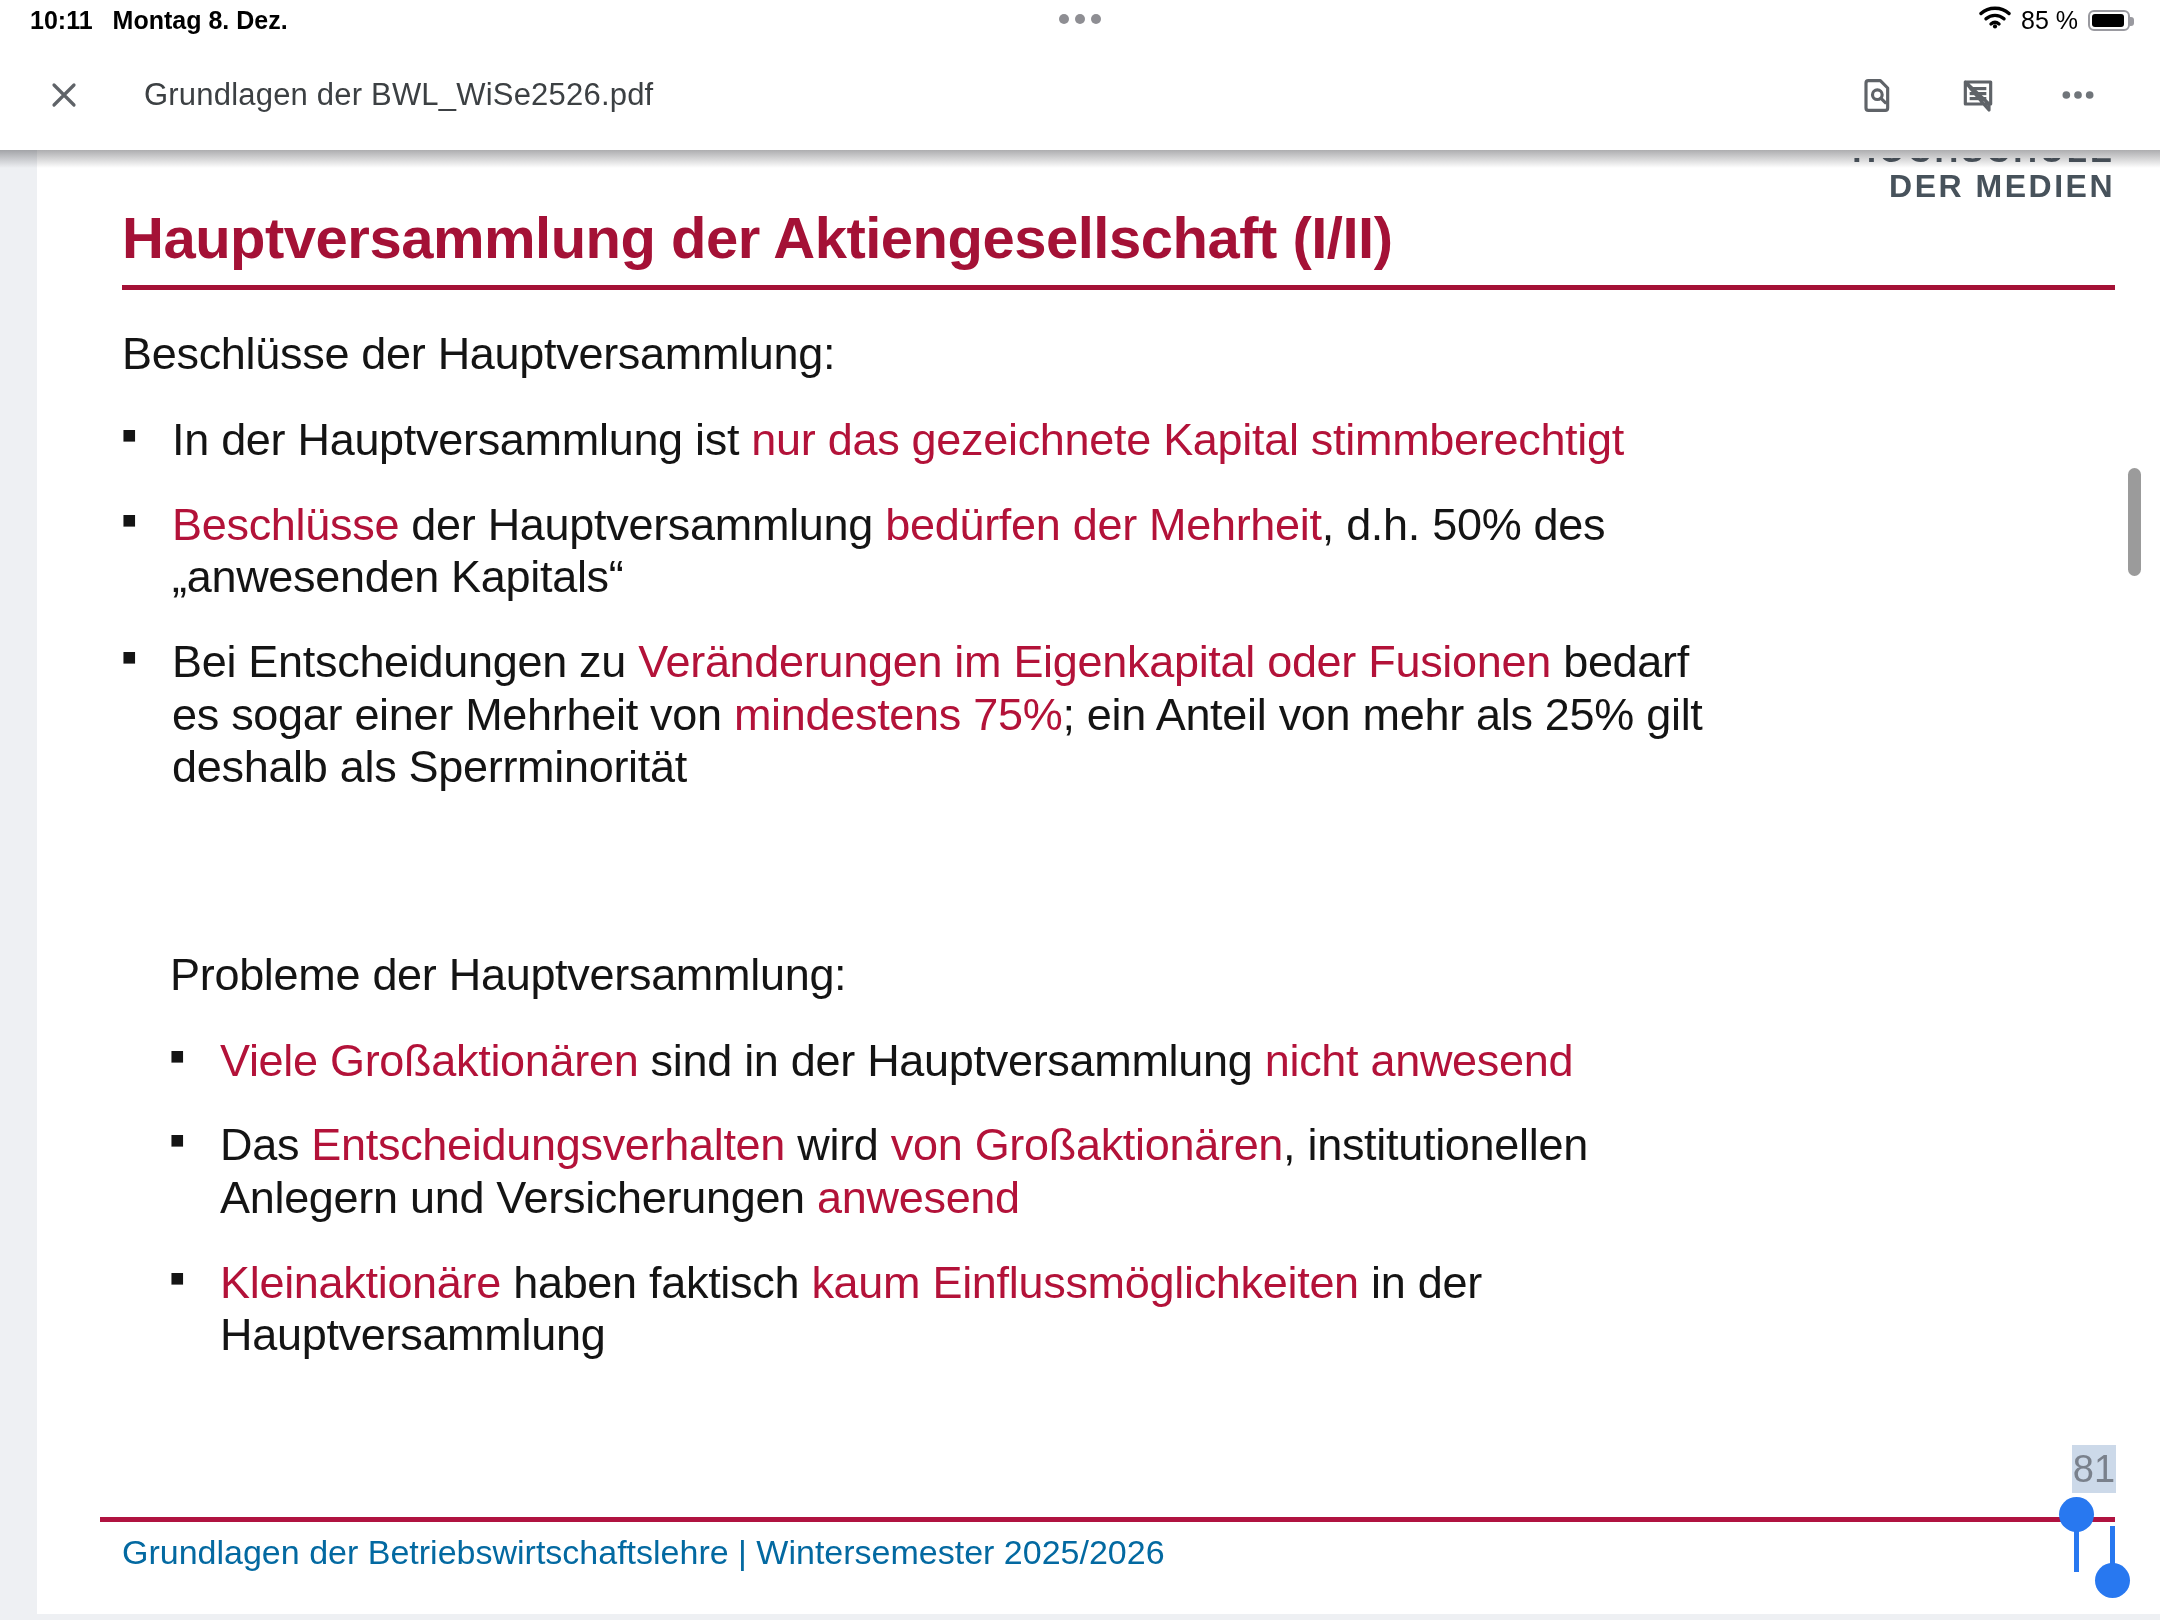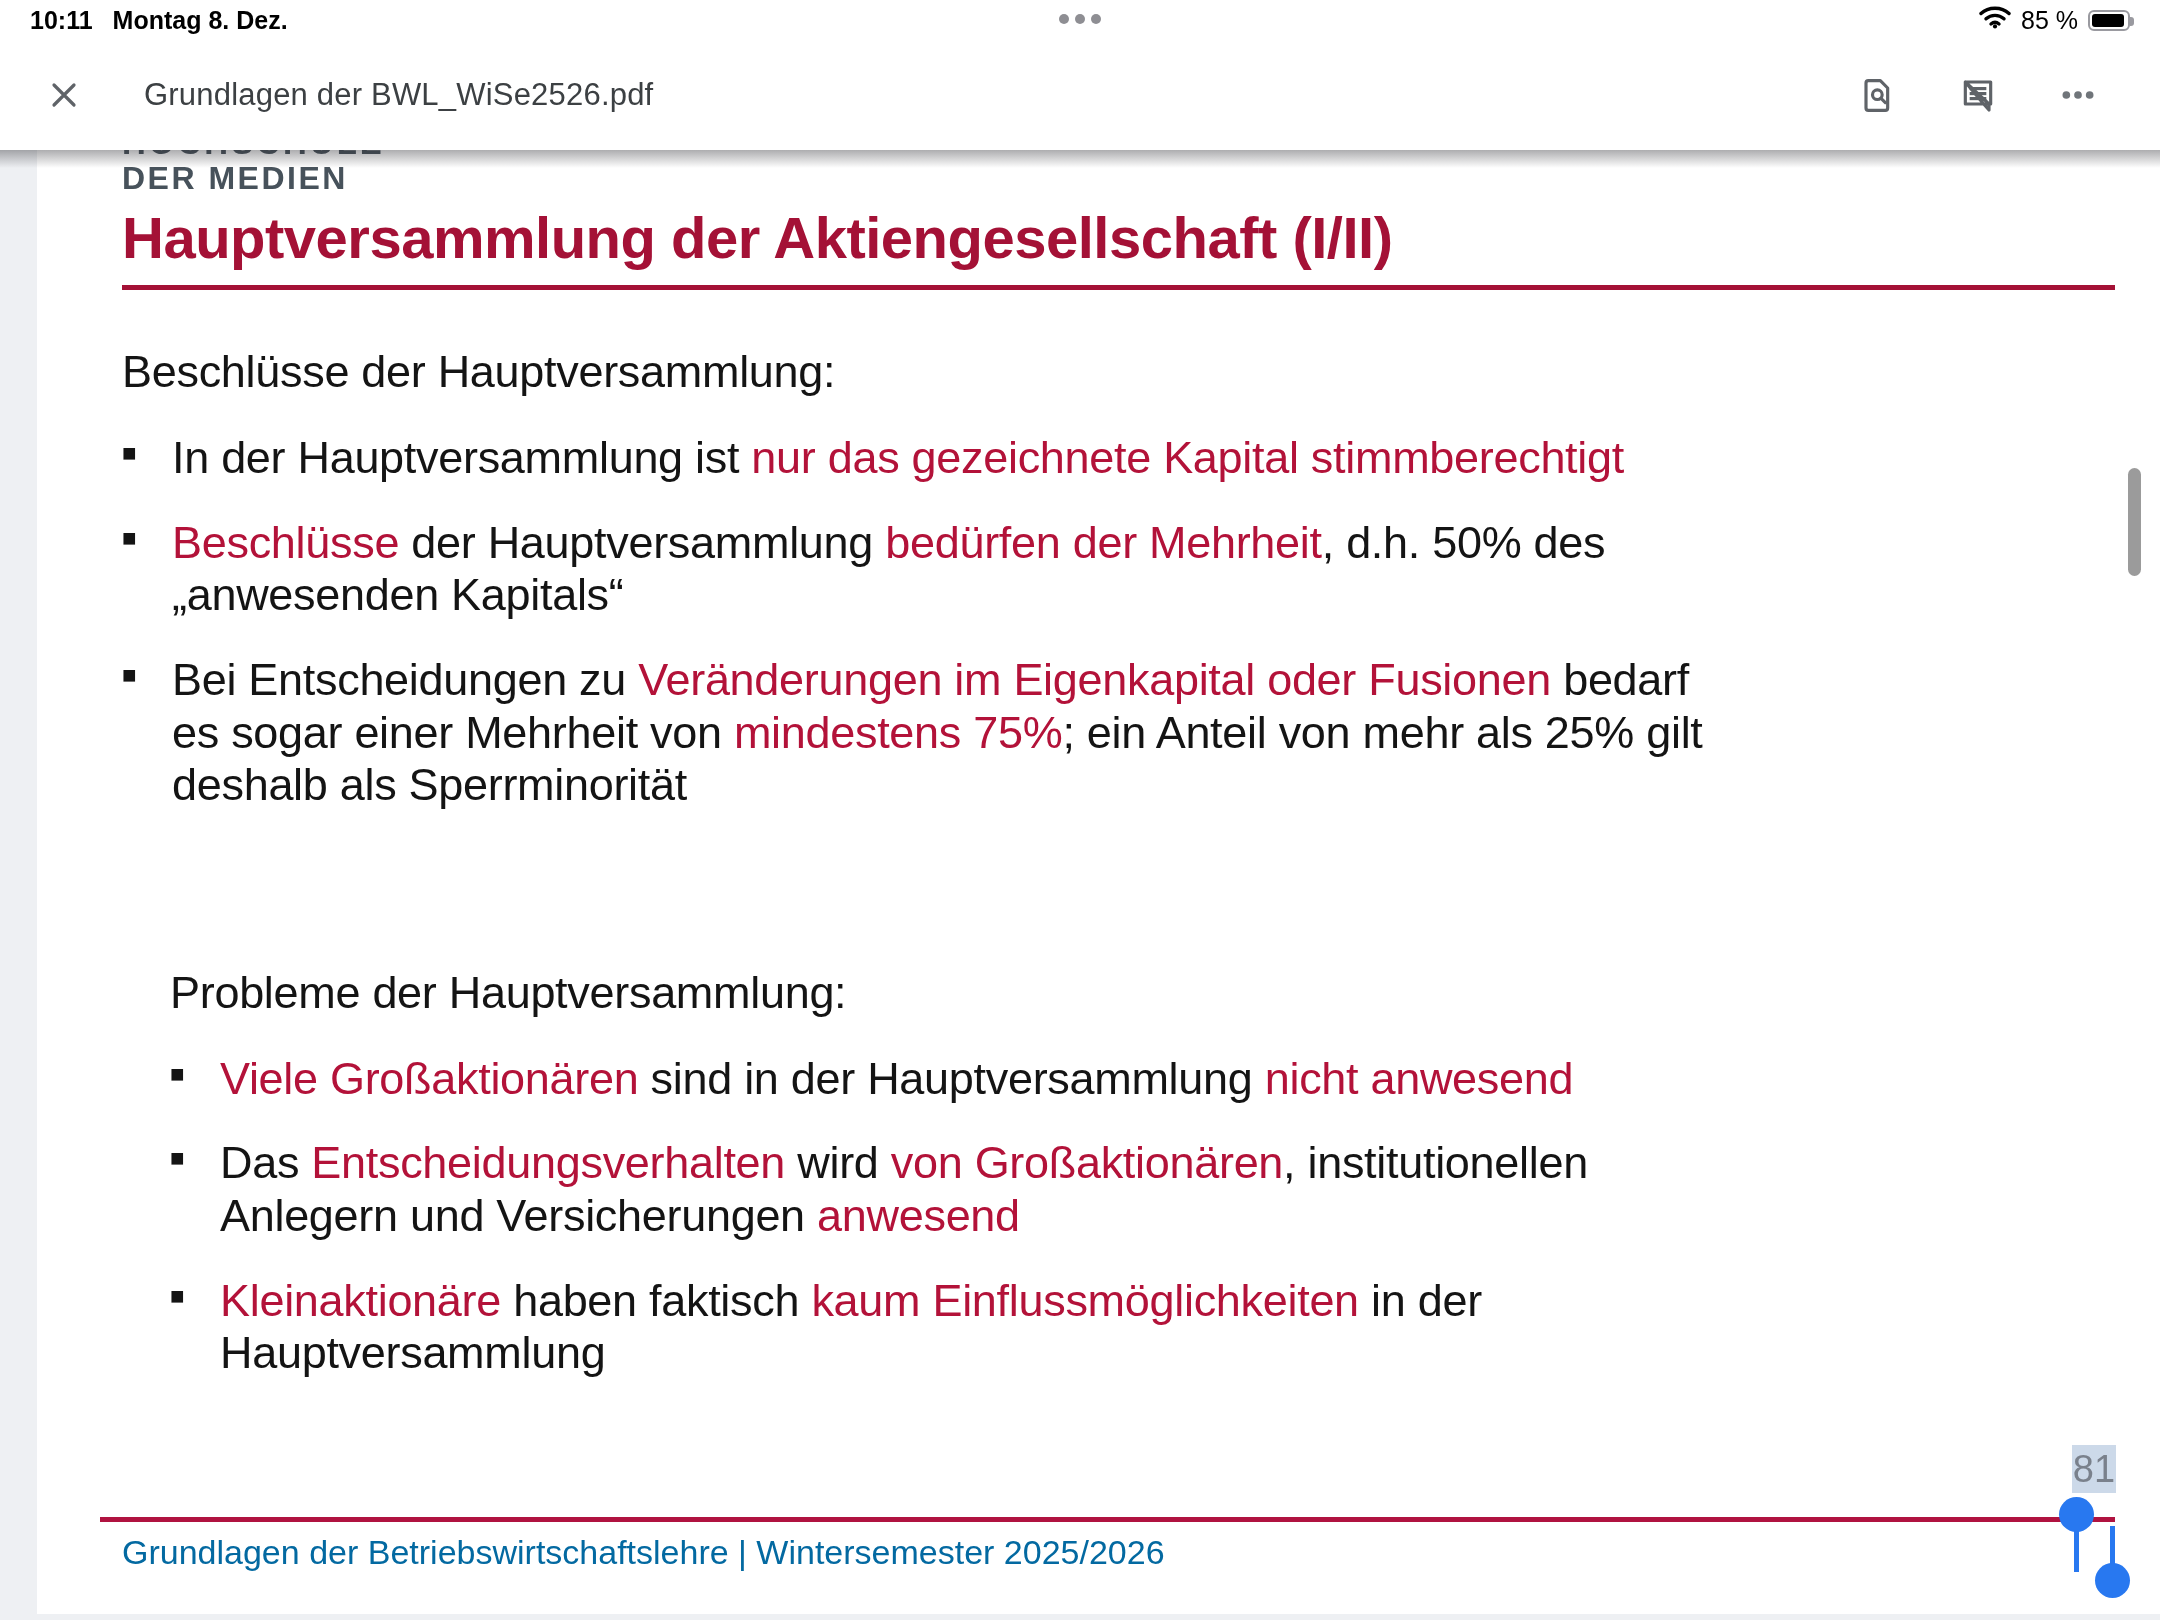--- a/index.html
+++ b/index.html
@@ -35,32 +35,32 @@
             cursor:pointer; }
 
   
   .content { position:relative; height:1470px; background:#eef0f3; }
   .top-shadow { position:absolute; left:0; right:0; top:0; height:18px; z-index:6;
                 background:linear-gradient(to bottom, rgba(40,40,45,0.38), rgba(40,40,45,0)); }
   .page { position:absolute; left:37px; right:0; top:0; bottom:6px; background:#fff;
           overflow:hidden; }
   .slide { position:relative; height:100%; padding:0 45px 0 85px; }
 
-  .logo-block { text-align:left; padding-top:0; height:50px; overflow:hidden; }
+  .logo-block { text-align:right; padding-top:8px; height:50px; overflow:hidden; }
   .logo-clip { height:10px; overflow:hidden; }
   .logo-clip span { display:block; margin-top:-26px; font-size:33px; font-weight:700;
                     color:#4a545d; letter-spacing:3px; }
   .logo-main { font-size:32px; font-weight:700; color:#47525b; letter-spacing:2.5px; }
 
   .slide-title { margin-top:4px; font-size:58px; font-weight:700; color:#a41136;
                  letter-spacing:-0.5px; }
   .title-rule { height:5px; background:#a41136; margin-top:14px; }
 
   .sec h2 { font-size:45px; font-weight:400; color:#141414; letter-spacing:-0.3px; }
-  .sec-1 h2 { margin-top:56px; }
+  .sec-1 h2 { margin-top:38px; }
   .sec-2 { margin-top:155px;margin-left:48px; }
   .bullets { list-style:none; margin-top:34px; display:flex; flex-direction:column; gap:32px; }
   .bullets li { display:flex; }
   .marker { flex:none; width:50px; font-size:24px; color:#141414; padding-top:7px; }
   .btext { white-space:pre-wrap; font-size:45px; line-height:1.17; color:#141414;
            letter-spacing:-0.3px; }
   .btext .red { color:#b31239; }
   .btext .black { color:#141414; }
 
   

